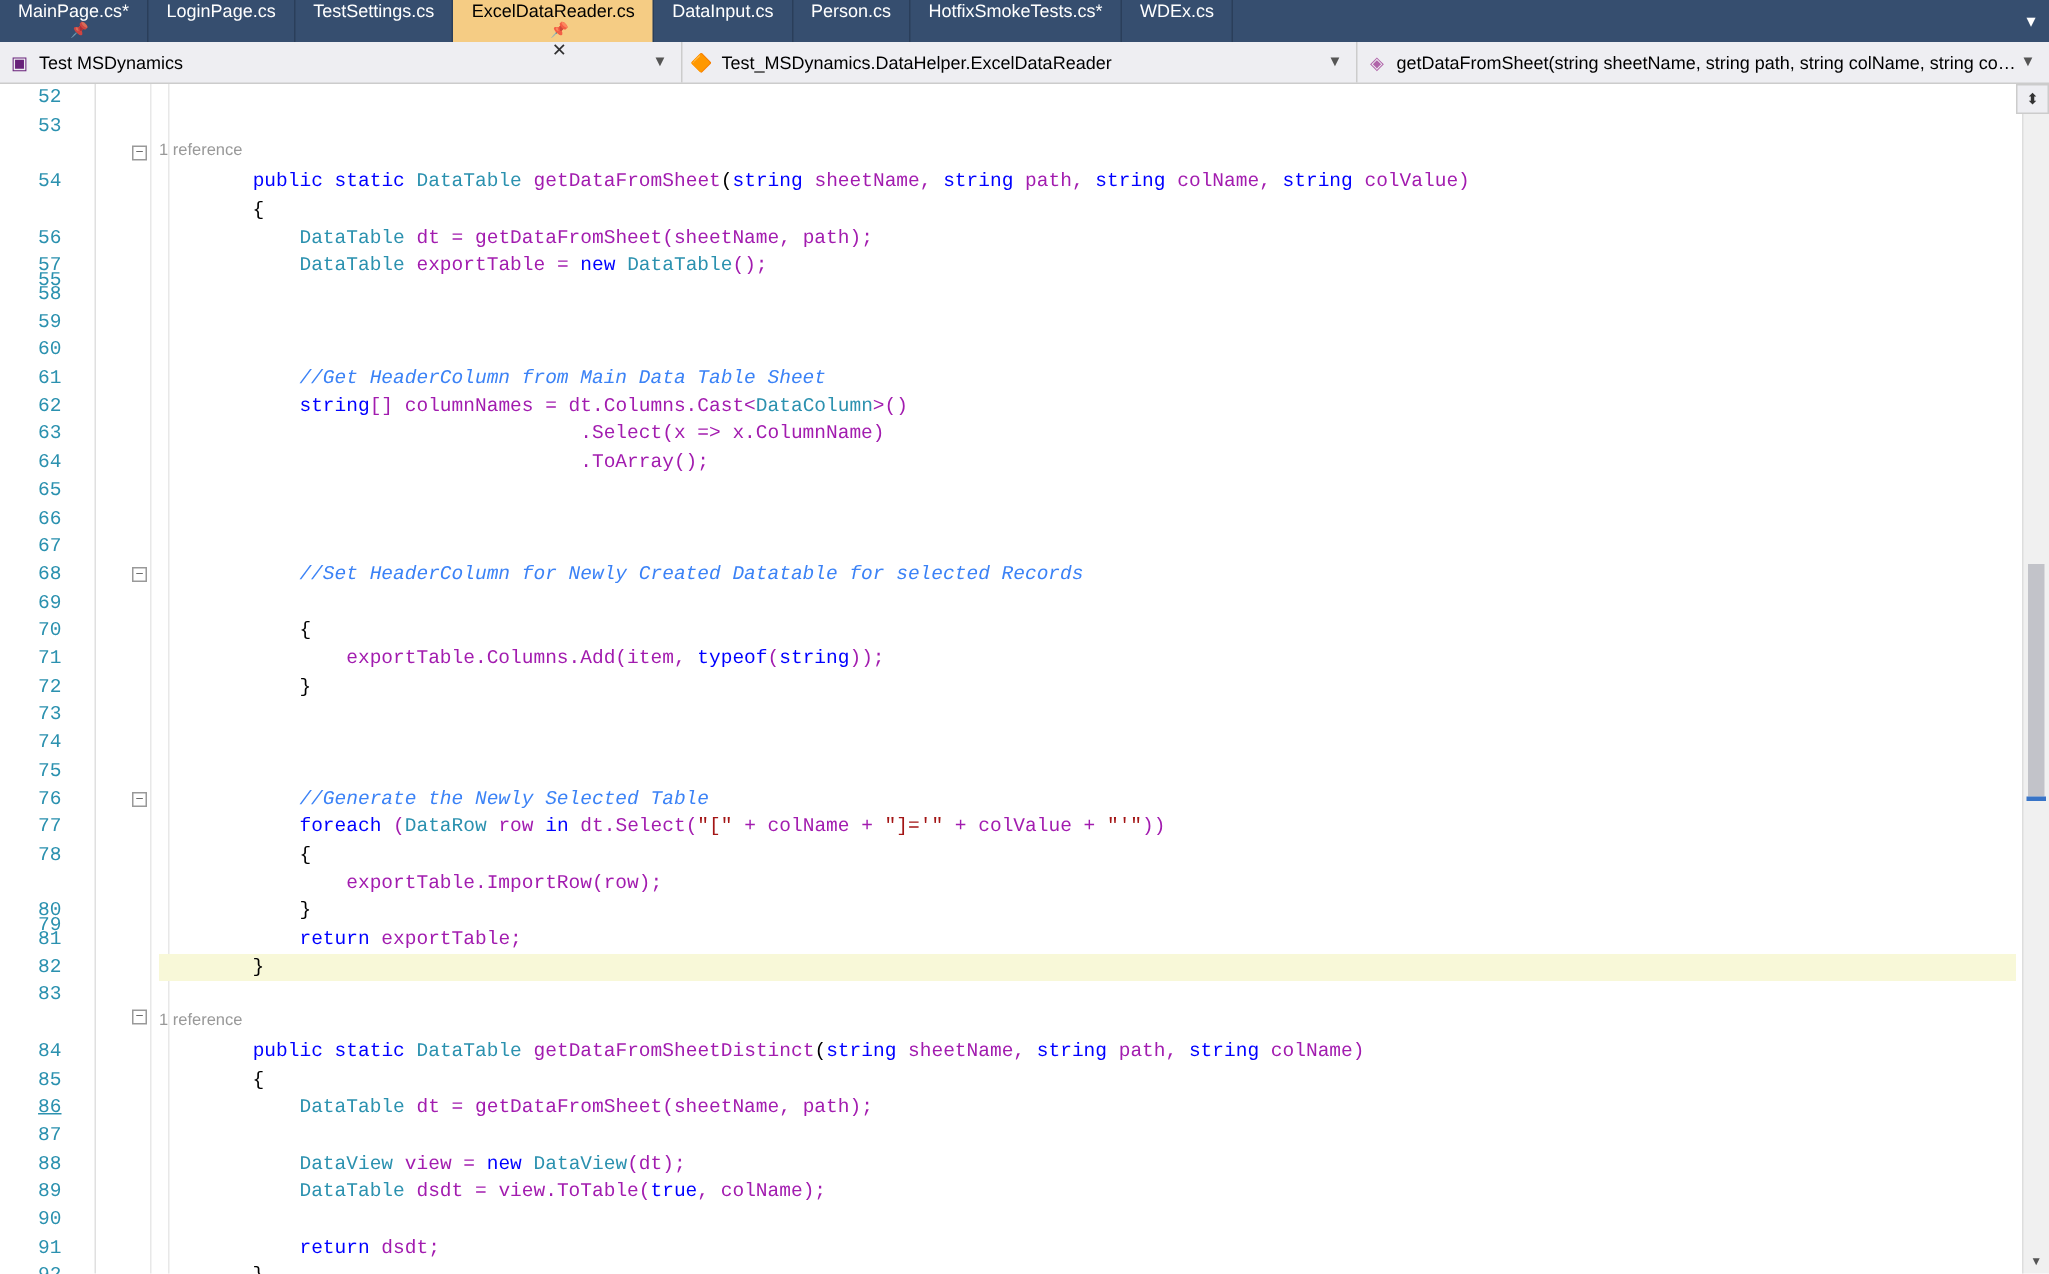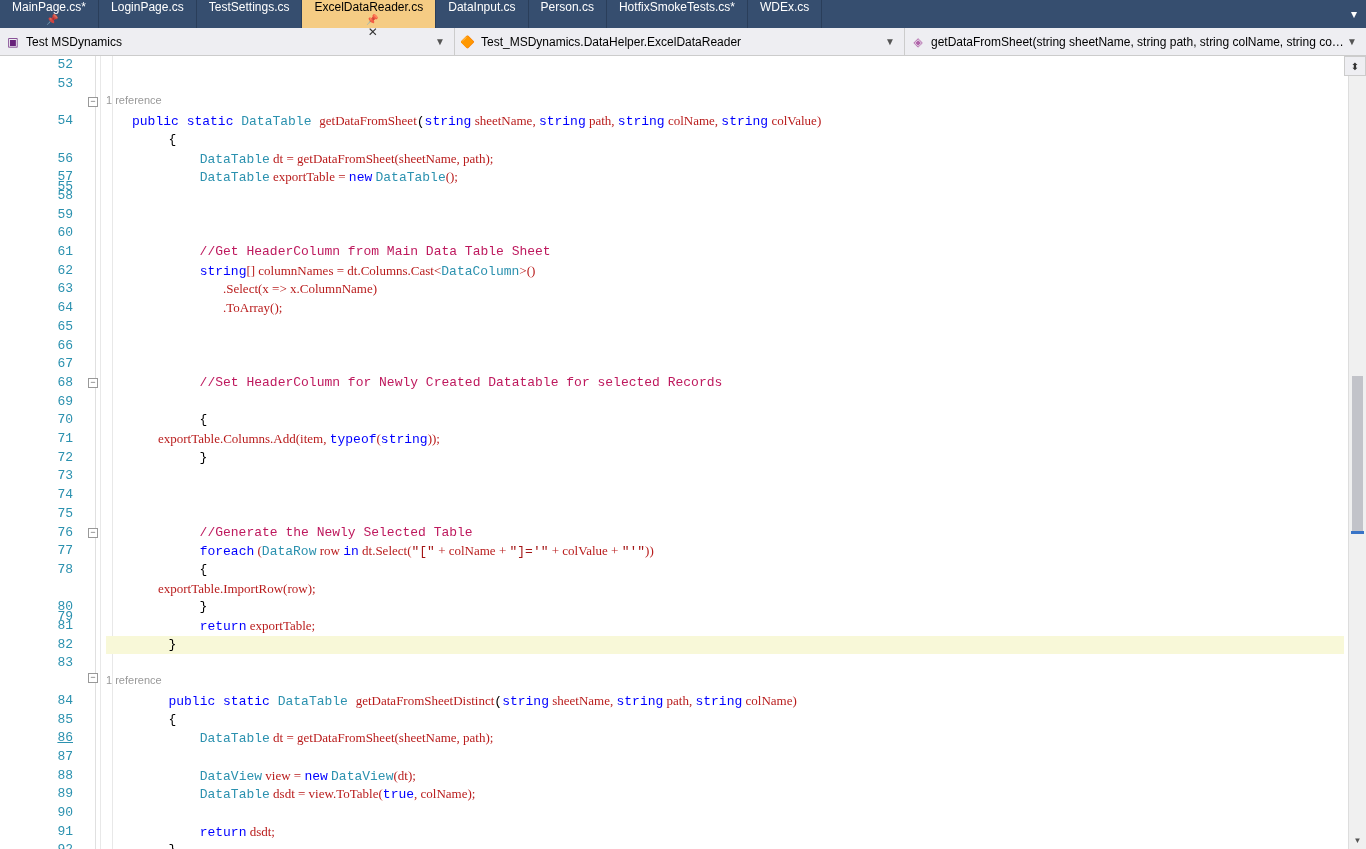--- a/index.html
+++ b/index.html
@@ -12,31 +12,31 @@
   .tabstrip .spacer { flex: 1; }
   .tabstrip .drop { width: 24px; display: flex; align-items: center; justify-content: center; cursor: pointer; color: #fff; }
   .navbar { height: 28px; background: #EEEEF2; border-bottom: 1px solid #ccc; display: flex; align-items: stretch; font-size: 12px; }
   .navcell { flex: 1; display: flex; align-items: center; padding: 0 6px; border-right: 1px solid #ccc; min-width: 0; }
   .navcell:last-child { border-right: none; }
   .navicon { width:14px; height:14px; margin-right:6px; flex-shrink:0; display:flex; align-items:center; justify-content:center; font-size:12px; }
   .navtext { flex:1; overflow:hidden; text-overflow:ellipsis; white-space:nowrap; }
   .navchev { width:16px; text-align:center; color:#555; cursor:pointer; font-size:10px; }
   .editor { position:absolute; top:56px; left:0; right:0; bottom:0; background:#fff; font-family: Consolas, 'Courier New', monospace; font-size:13px; line-height:18.7px; }
   .split-icon { position:absolute; top:56px; right:0; width:22px; height:20px; background:#EEEEF2; border:1px solid #ccc; display:flex; align-items:center; justify-content:center; cursor:pointer; font-size:10px; color:#333; z-index:5; }
-  .gutter { position:absolute; left:0; top:0; bottom:0; width:96px; border-right:1px solid #e0e0e0; background:#fff; }
+  .gutter { position:absolute; left:0; top:0; bottom:0; width:64px; border-right:1px solid #e0e0e0; background:#fff; }
   .ln { position:absolute; right:22px; width:40px; text-align:right; color:#2B91AF; font-size:13px; }
   .foldcol { position:absolute; left:84px; top:0; bottom:0; width:20px; }
   .fold { position:absolute; left:4px; width:10px; height:10px; border:1px solid #999; background:#fff; font-size:9px; line-height:8px; text-align:center; color:#666; cursor:pointer; }
   .code { position:absolute; left:106px; right:22px; top:0; bottom:0; }
   .cl { position:absolute; left:0; right:0; white-space:pre; }
   .kw { color:#0000FF; }
   .type { color:#2B91AF; }
   .str { color:#A31515; }
-  .com { color:#be185d; }
-  .id { color:#b91c1c;font-family:Liberation Serif, serif; }
+  .com { color:#3b82f6;font-style:italic; }
+  .id { color:#a21caf; }
   .ref { color:#999; font-size:11px; font-family:'Segoe UI',sans-serif; }
   .hl { background:#F8F8D8; }
   .scroll-v { position:absolute; right:0; top:56px; bottom:0; width:18px; background:#F0F0F0; border-left:1px solid #ddd; }
   .scroll-thumb { position:absolute; left:3px; right:3px; background:#C2C3C9; border-radius:0; }
   .scroll-arrow { position:absolute; left:0; right:0; height:18px; display:flex; align-items:center; justify-content:center; font-size:8px; color:#555; cursor:pointer; }
   .mark-blue { position:absolute; left:2px; right:2px; height:3px; background:#3874C7; }
   .outline { position:absolute; left:100px; top:0; bottom:0; width:1px; background:#e8e8e8; }
   .outline2 { position:absolute; left:112px; top:0; bottom:0; width:1px; background:#e8e8e8; }
 </style>
 </head>

